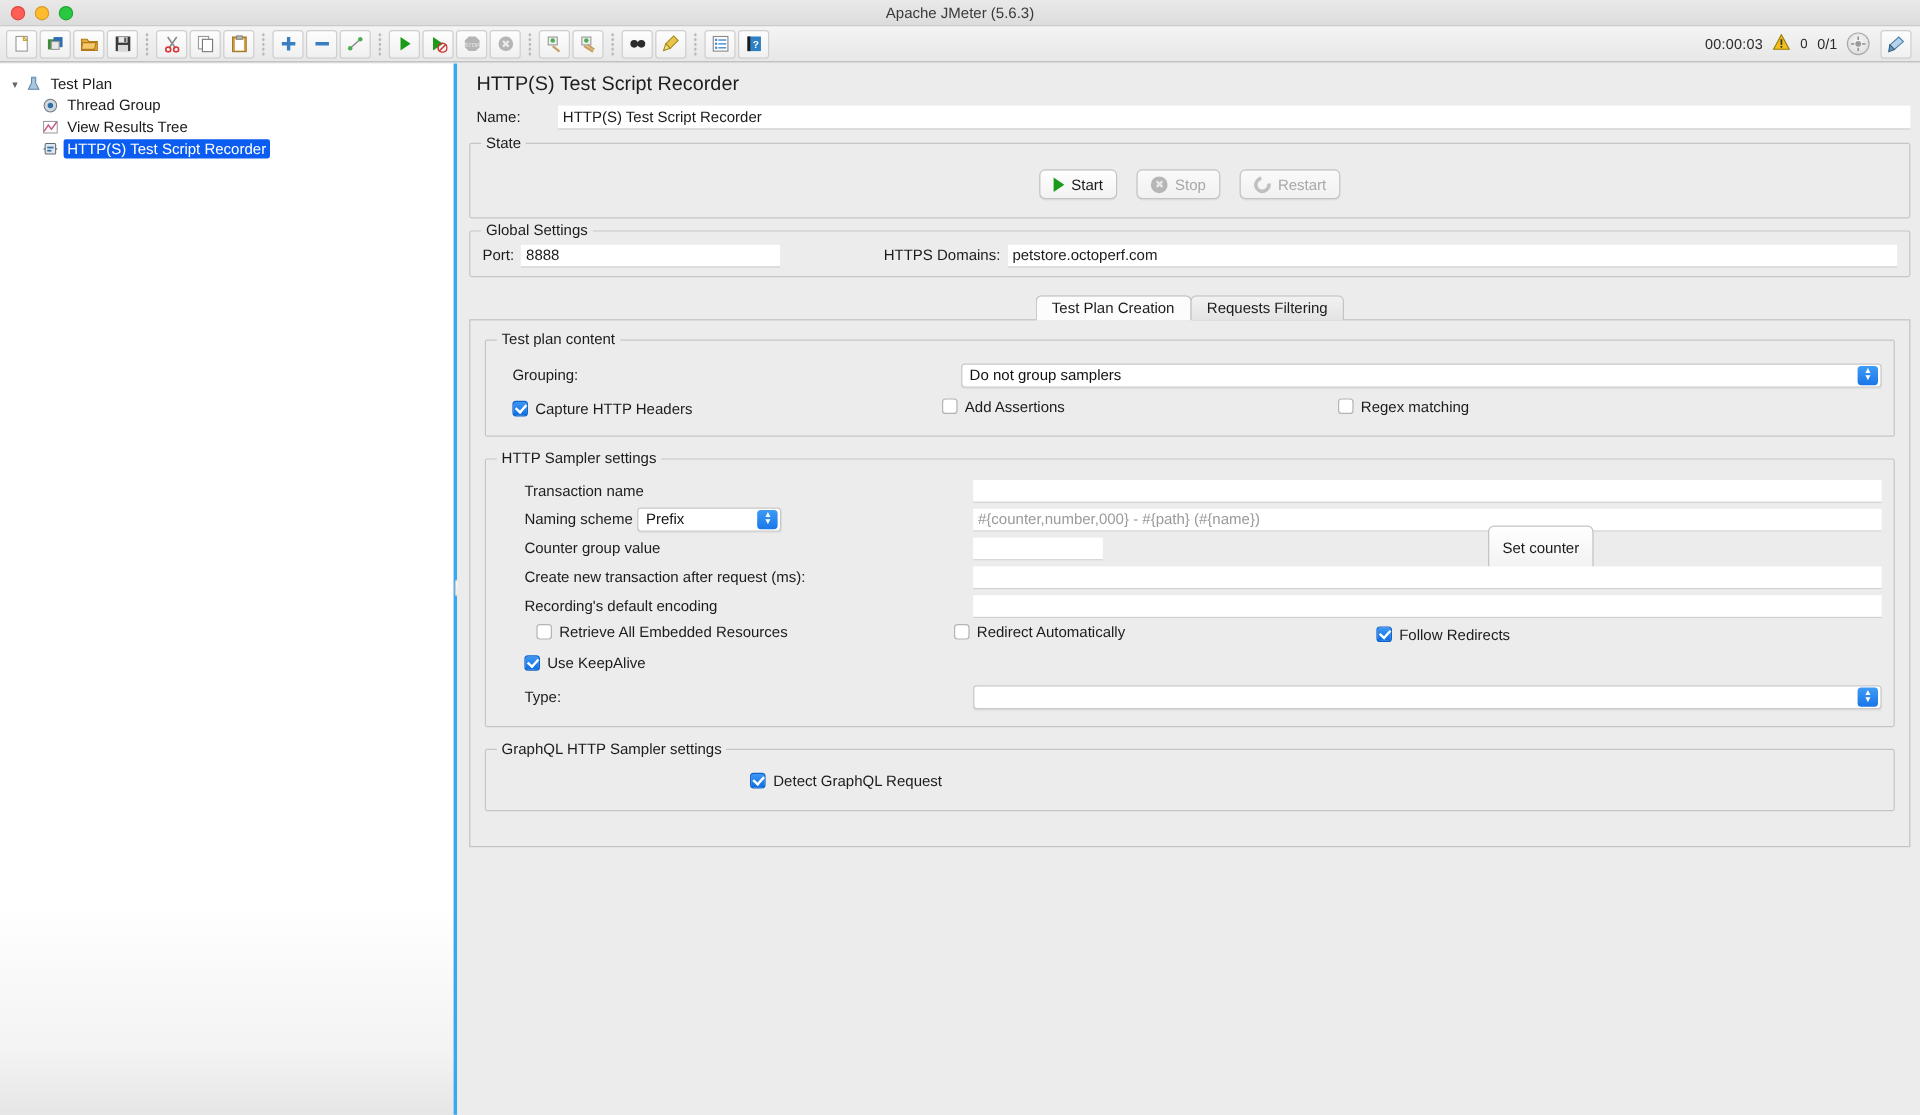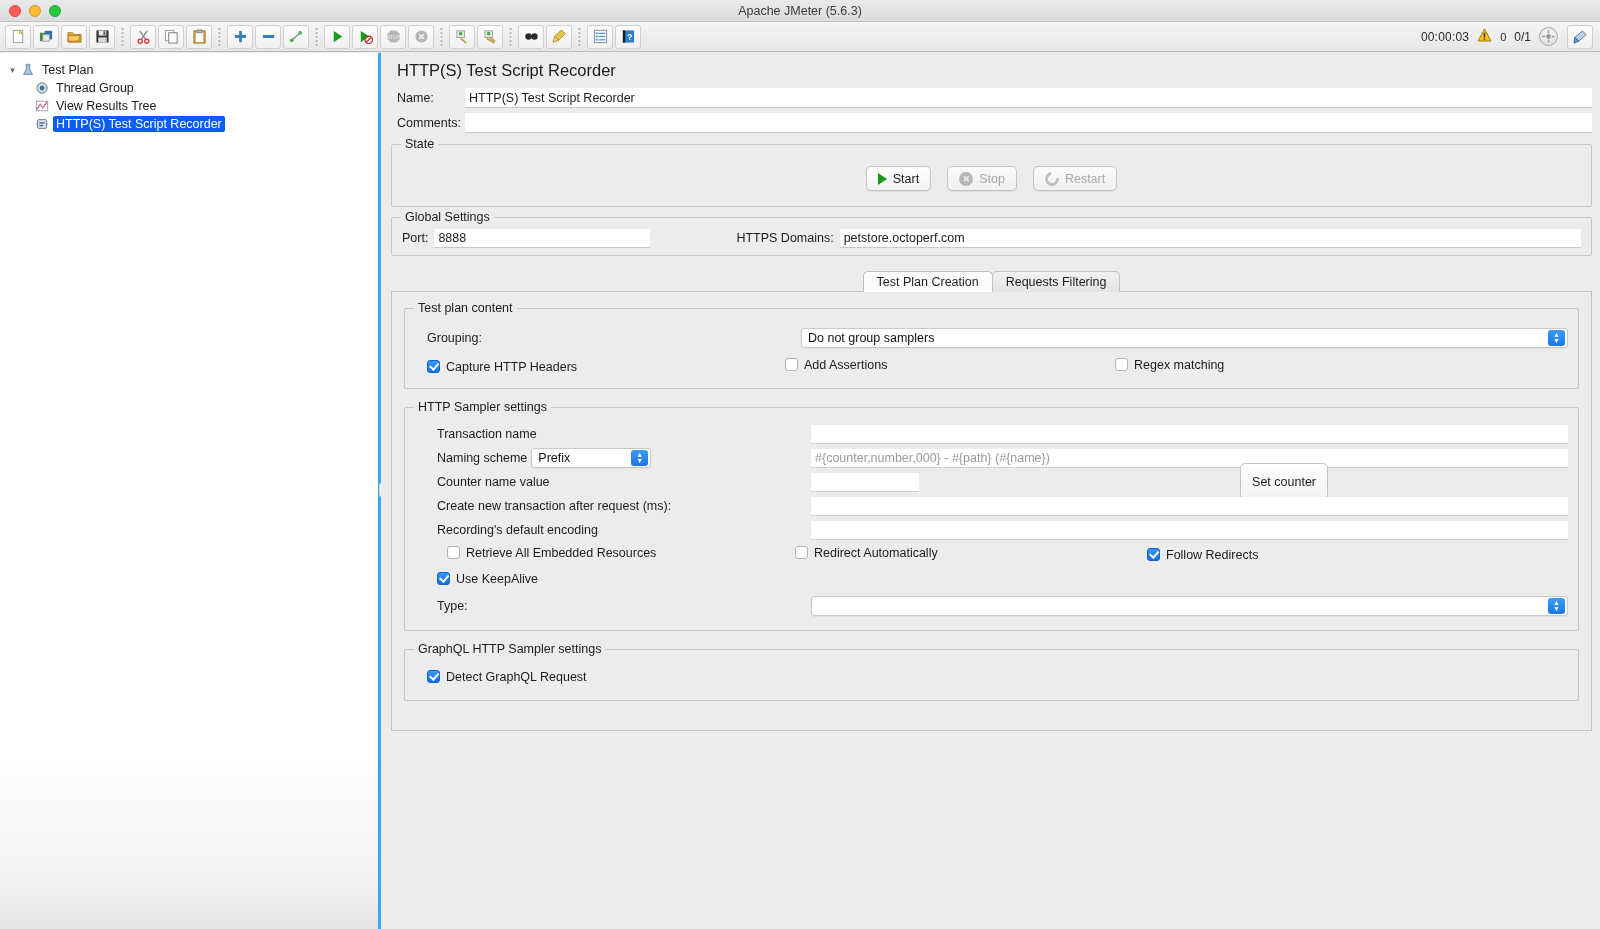--- a/index.html
+++ b/index.html
@@ -551,24 +551,20 @@
 
   <div class="content-pane">
 
     <div class="panel-title">HTTP(S) Test Script Recorder</div>
 
     <div class="field-row">
       <label>Name:</label>
       <input class="txt" type="text" value="HTTP(S) Test Script Recorder" style="">
     </div>
 
-    <div class="field-row">
-      <label>Comments:</label>
-      <input class="txt" type="text" value="" style="">
-    </div>
 
     <div class="group">
       <div class="group-title">State</div>
       <div class="state-buttons">
         <div class="sbtn">
           <span class="ico-play"></span>
           <span>Start</span>
         </div>
         <div class="sbtn disabled">
           <span class="ico-stop">✖</span>
@@ -651,21 +647,21 @@
               <span class="arrows">
                   <span>▲</span>
                   <span>▼</span>
                 </span>
             </span>
           </span>
           <input class="flatfield" type="text" placeholder="#{counter,number,000} - #{path} (#{name})" style="">
         </div>
 
         <div class="frow">
-          <span class="flabel">Counter name value</span>
+          <span class="flabel">Counter group value</span>
           <span style="flex:1;display:flex;align-items:center;">
             <input class="small-input" type="text" value="" style="">
             <span style="flex:1"></span>
             <span class="btn-small" style="margin-right:240px;">Set counter</span>
           </span>
         </div>
 
         <div class="frow">
           <span class="flabel">Create new transaction after request (ms):</span>
           <input class="flatfield" type="text" value="" style="">
@@ -714,21 +710,21 @@
                 <span>▲</span>
                 <span>▼</span>
               </span>
           </div>
         </div>
       </div>
 
       <div class="group" style="margin-top:18px;padding:14px 10px 12px 6px;">
         <div class="group-title">GraphQL HTTP Sampler settings</div>
         <div class="cbrow">
-          <span class="c1" style="padding-left:16px;">
+          <span class="c1" style="padding-left:16px;text-align:right;">
             <span class="cb">
               <span class="box on"></span>
               <span>Detect GraphQL Request</span>
             </span>
           </span>
         </div>
       </div>
 
     </div>
   </div>

